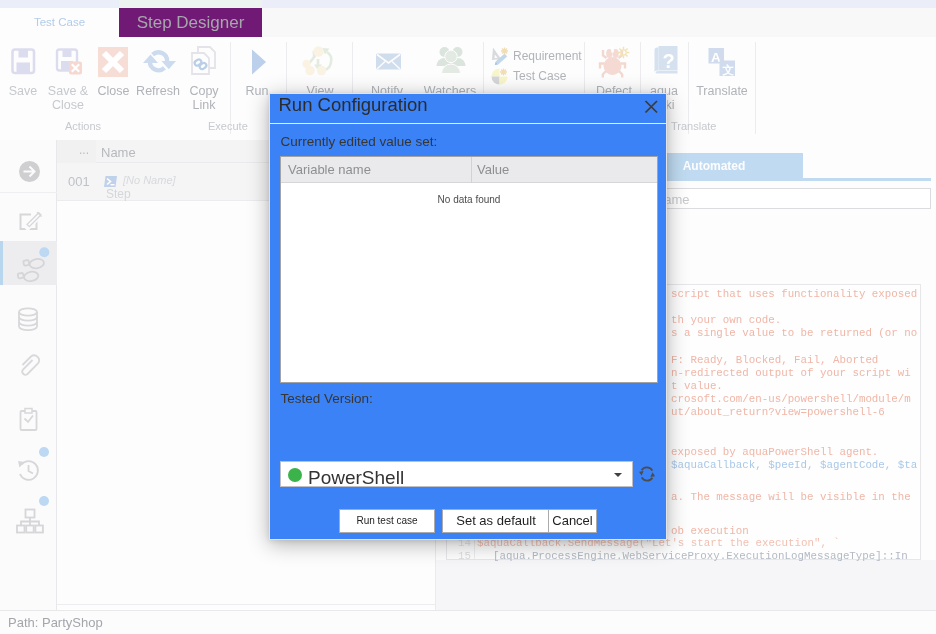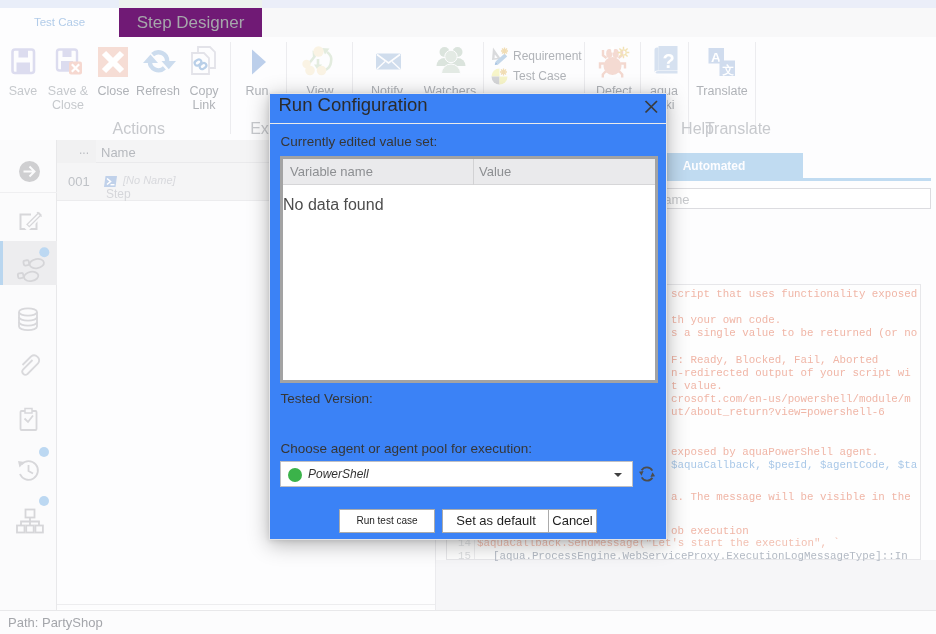--- a/index.html
+++ b/index.html
@@ -1,20 +1,20 @@
 <!DOCTYPE html>
 <html><head>
 <meta charset="utf-8">
 <style>
   * { margin:0; padding:0; box-sizing:border-box; }
   html,body { width:936px; height:634px; overflow:hidden; }
   body { font-family:"Liberation Sans", sans-serif; background:#fff; position:relative; }
   .abs { position:absolute; }
   .lbl { color:#b0b3b8; font-size:12.5px; text-align:center; line-height:14px; }
-  .grplbl { color:#c7c9cd; font-size:16px; text-align:right; }
+  .grplbl { color:#c7c9cd; font-size:11px; text-align:left; }
   .sep { width:1px; background:#ececef; position:absolute; top:42px; height:92px; }
 </style>
 </head>
 <body>
 
 <div class="abs" style="left:0;top:0;width:119px;height:8px;background:#e9eef9;"></div>
 <div class="abs" style="left:119px;top:0;width:143px;height:8px;background:#edf3ee;"></div>
 <div class="abs" style="left:262px;top:0;width:674px;height:8px;background:#ebeef9;"></div>
 
 <div class="abs" style="left:0;top:8px;width:936px;height:29px;background:#f8f8f9;"></div>
@@ -279,34 +279,33 @@
 </svg>
 
 <div class="abs" style="left:268.5px;top:93px;width:398px;height:447px;background:#3b82f6;border:1px solid #e3e3e5;box-shadow:0 4px 20px rgba(0,0,0,0.30), 0 1px 5px rgba(0,0,0,0.10);">
   <div style="position:absolute;left:9px;top:-0.5px;font-size:18.5px;color:#2b2b2b;">Run Configuration</div>
   <svg style="position:absolute;left:374.5px;top:5.5px;" width="15" height="14" viewBox="0 0 15 14">
       <path d="M 1.5 1 L 13 12.5 M 13 1 L 1.5 12.5" stroke="#3a3a3a" stroke-width="1.7" fill="none"></path>
     </svg>
   <div style="position:absolute;left:0;top:29px;width:100%;height:1px;background:#ebebeb;"></div>
   <div style="position:absolute;left:11px;top:40px;font-size:13.5px;color:#363636;">Currently edited value set:</div>
 
-  <div style="position:absolute;left:10.5px;top:61.5px;width:378px;height:227px;border:3px solid #a3a3a3;background:#fff;">
+  <div style="position:absolute;left:10.5px;top:61.5px;width:378px;height:227px;border:1px solid #a3a3a3;background:#fff;">
     <div style="position:absolute;left:0;top:0;width:100%;height:26px;background:#eaeaec;border-bottom:1px solid #d6d6d8;"></div>
     <div style="position:absolute;left:190px;top:0;width:1px;height:26px;background:#d2d2d4;"></div>
     <div style="position:absolute;left:7px;top:5px;font-size:13px;color:#8d8f92;">Variable name</div>
     <div style="position:absolute;left:196px;top:5px;font-size:13px;color:#8d8f92;">Value</div>
-    <div style="position:absolute;left:0;top:37px;width:100%;text-align:left;font-size:16px;color:#4d4d4d;">No data found</div>
+    <div style="position:absolute;left:0;top:37px;width:100%;text-align:center;font-size:10px;color:#4d4d4d;">No data found</div>
   </div>
 
   <div style="position:absolute;left:11px;top:296.5px;font-size:13.5px;color:#363636;">Tested Version:</div>
 
-  <div style="position:absolute;left:11px;top:346.5px;font-size:13.5px;color:#363636;">Choose agent or agent pool for execution:</div>
   <div style="position:absolute;left:10.5px;top:367px;width:353px;height:26px;border:1px solid #bfbfc3;background:#fff;">
     <div style="position:absolute;left:7px;top:5.5px;width:14px;height:14px;border-radius:50%;background:#3bb34a;"></div>
-    <div style="position:absolute;left:27px;top:5px;font-size:12px;color:#333;font-style:italic;">PowerShell</div>
+    <div style="position:absolute;left:27px;top:5px;font-size:19px;color:#333;">PowerShell</div>
     <div style="position:absolute;right:10px;top:11px;width:0;height:0;border-left:4.5px solid transparent;border-right:4.5px solid transparent;border-top:4.5px solid #414141;"></div>
   </div>
   <svg style="position:absolute;left:368px;top:371px;" width="18" height="18" viewBox="0 0 18 18">
     <g fill="none" stroke="#4c4c4c" stroke-width="1.8">
       <path d="M 3.6 5.3 A 6.2 6.2 0 0 1 14.3 5.6"></path>
       <path d="M 14.4 12.7 A 6.2 6.2 0 0 1 3.7 12.4"></path>
     </g>
     <path d="M 5.6 5.9 L 1 6.7 L 3.5 10.7 Z" fill="#4c4c4c"></path>
     <path d="M 12.4 12.1 L 17 11.3 L 14.5 7.3 Z" fill="#4c4c4c"></path>
   </svg>

